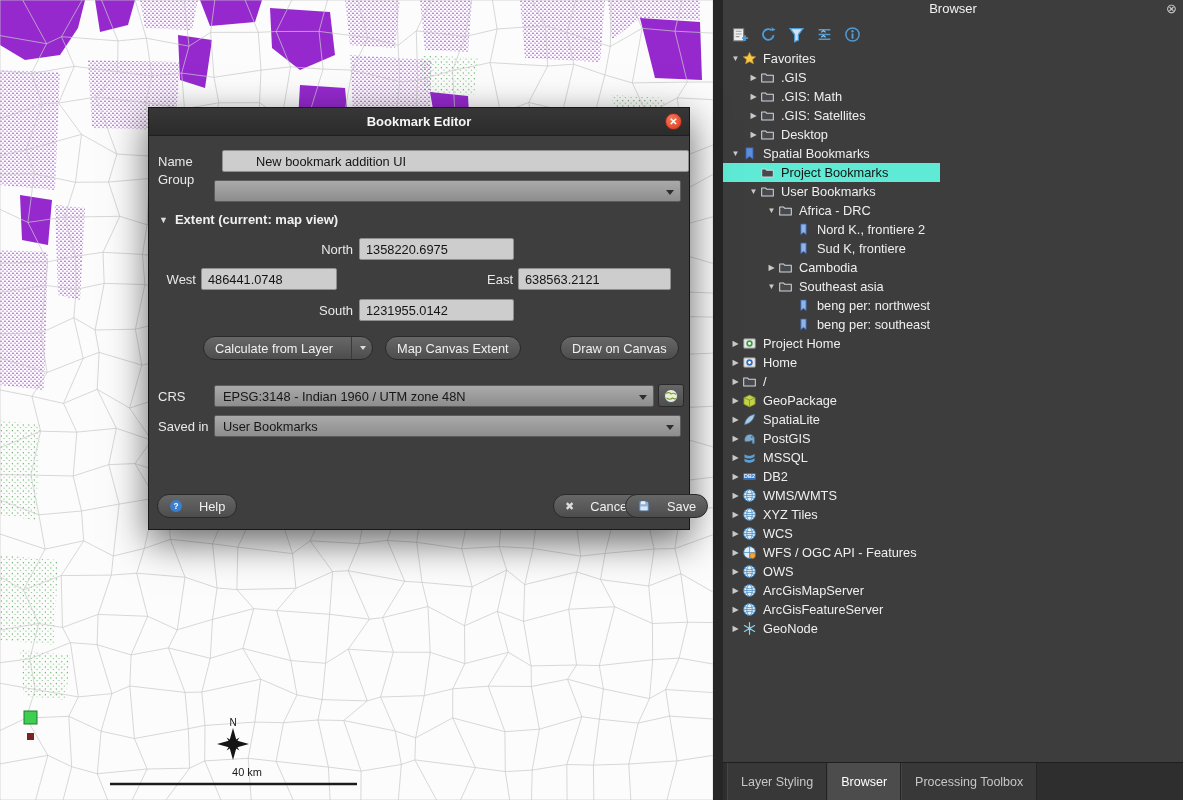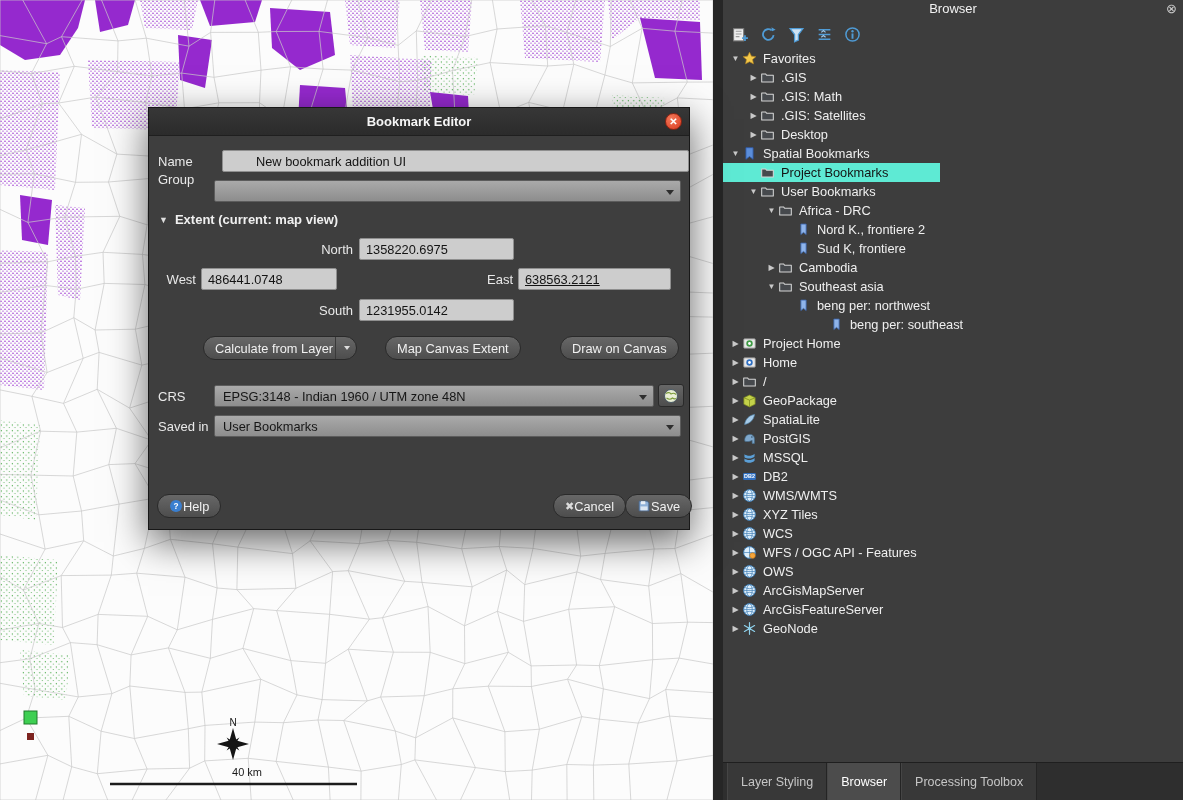--- a/index.html
+++ b/index.html
@@ -34,21 +34,21 @@
   .titlebar .title{font-size:13px;font-weight:bold;color:#f5f5f5}
   .closebtn{position:absolute;right:7px;top:5px;width:17px;height:17px;border-radius:50%;background:radial-gradient(circle at 35% 30%,#f4795a,#d83a1f);color:#fff;font-size:10px;line-height:16px;text-align:center;font-weight:bold;cursor:pointer;border:1px solid #8e2413}
   .dlab{position:absolute;font-size:13px;color:#e9e9e9;white-space:nowrap}
   .tinput{position:absolute;height:22px;background:#cdcdcd;border:1px solid #8f8f8f;border-radius:2px;color:#141414;font-size:12.8px;padding:0 6px;font-family:"Liberation Sans",sans-serif;outline:none}
   .combo{position:absolute;height:22px;background:linear-gradient(#aaaaaa,#8d8d8d);border:1px solid #5c5c5c;border-radius:2px;display:flex;align-items:center;padding:0 22px 0 8px;cursor:pointer}
   .combo-text{font-size:12.8px;color:#161616;white-space:nowrap;overflow:hidden}
   .caret{position:absolute;right:6px;top:9px;width:0;height:0;border-left:4px solid transparent;border-right:4px solid transparent;border-top:5px solid #2e2e2e}
   .extent-header{position:absolute;display:flex;align-items:center;gap:7px}
   .exp-arrow{font-size:9px;color:#dddddd}
   .extent-title{font-size:13px;font-weight:bold;color:#f0f0f0}
-  .btn{position:absolute;height:24px;display:inline-flex;align-items:center;gap:0;padding:0 11px;background:linear-gradient(#676767,#4d4d4d);border:1px solid #2a2a2a;border-radius:12px;color:#f0f0f0;font-size:12.8px;cursor:pointer;white-space:nowrap}
+  .btn{position:absolute;height:24px;display:inline-flex;align-items:center;gap:16px;padding:0 11px;background:linear-gradient(#676767,#4d4d4d);border:1px solid #2a2a2a;border-radius:12px;color:#f0f0f0;font-size:12.8px;cursor:pointer;white-space:nowrap}
   .bicon svg{width:14px;height:14px;display:block}
   .btn-caret{margin-left:2px;margin-right:-5px;padding-left:8px;border-left:1px solid #3a3a3a;height:100%;display:flex;align-items:center}
   .btn-caret:after{content:"";width:0;height:0;border-left:3.5px solid transparent;border-right:3.5px solid transparent;border-top:4.5px solid #ddd}
   .crsbtn{position:absolute;width:26px;height:23px;display:flex;align-items:center;justify-content:center;background:linear-gradient(#676767,#4d4d4d);border:1px solid #2a2a2a;border-radius:3px;cursor:pointer}
   .crsbtn svg{width:16px;height:16px;display:block}
   .xicon{color:#dcdcdc;font-size:11px;line-height:1}
 </style>
 </head>
 <body>
 
@@ -272,21 +272,21 @@
       </div>
       <div class="trow" style="padding-left: 60px;">
         <span class="arrow"></span>
         <span class="ticon">
           <svg viewBox="0 0 16 16">
             <path d="M5.2 2.2h5.6v11.2l-2.8-2.3-2.8 2.3z" fill="#8fb4ea" stroke="#3c66ac" stroke-width=".9"></path>
           </svg>
         </span>
         <span class="tlabel">beng per: northwest</span>
       </div>
-      <div class="trow" style="padding-left: 60px; margin-left: 33px;">
+      <div class="trow" style="padding-left: 60px;">
         <span class="arrow"></span>
         <span class="ticon">
           <svg viewBox="0 0 16 16">
             <path d="M5.2 2.2h5.6v11.2l-2.8-2.3-2.8 2.3z" fill="#8fb4ea" stroke="#3c66ac" stroke-width=".9"></path>
           </svg>
         </span>
         <span class="tlabel">beng per: southeast</span>
       </div>
       <div class="trow" style="padding-left: 6px;">
         <span class="arrow">▶</span>
@@ -485,21 +485,21 @@
     <span class="extent-title">Extent (current: map view)</span>
   </div>
 
   <label class="dlab" style="left:145px;top:134px;width:59px;text-align:right">North</label>
   <input class="tinput" style="left: 210px; top: 130px; width: 155px;" value="1358220.6975">
 
   <label class="dlab" style="left:5px;top:164px;width:42px;text-align:right">West</label>
   <input class="tinput" style="left: 52px; top: 160px; width: 136px;" value="486441.0748">
 
   <label class="dlab" style="left:330px;top:164px;width:34px;text-align:right">East</label>
-  <input class="tinput" style="left: 369px; top: 160px; width: 153px; text-decoration: underline;" value="638563.2121">
+  <input class="tinput" style="left: 369px; top: 160px; width: 153px;" value="638563.2121">
 
   <label class="dlab" style="left:145px;top:195px;width:59px;text-align:right">South</label>
   <input class="tinput" style="left: 210px; top: 191px; width: 155px;" value="1231955.0142">
 
   <div class="btn" style="left:54px;top:228px">
     <span>Calculate from Layer</span>
     <span class="btn-caret"></span>
   </div>
   <div class="btn" style="left:236px;top:228px">
     <span>Map Canvas Extent</span>

